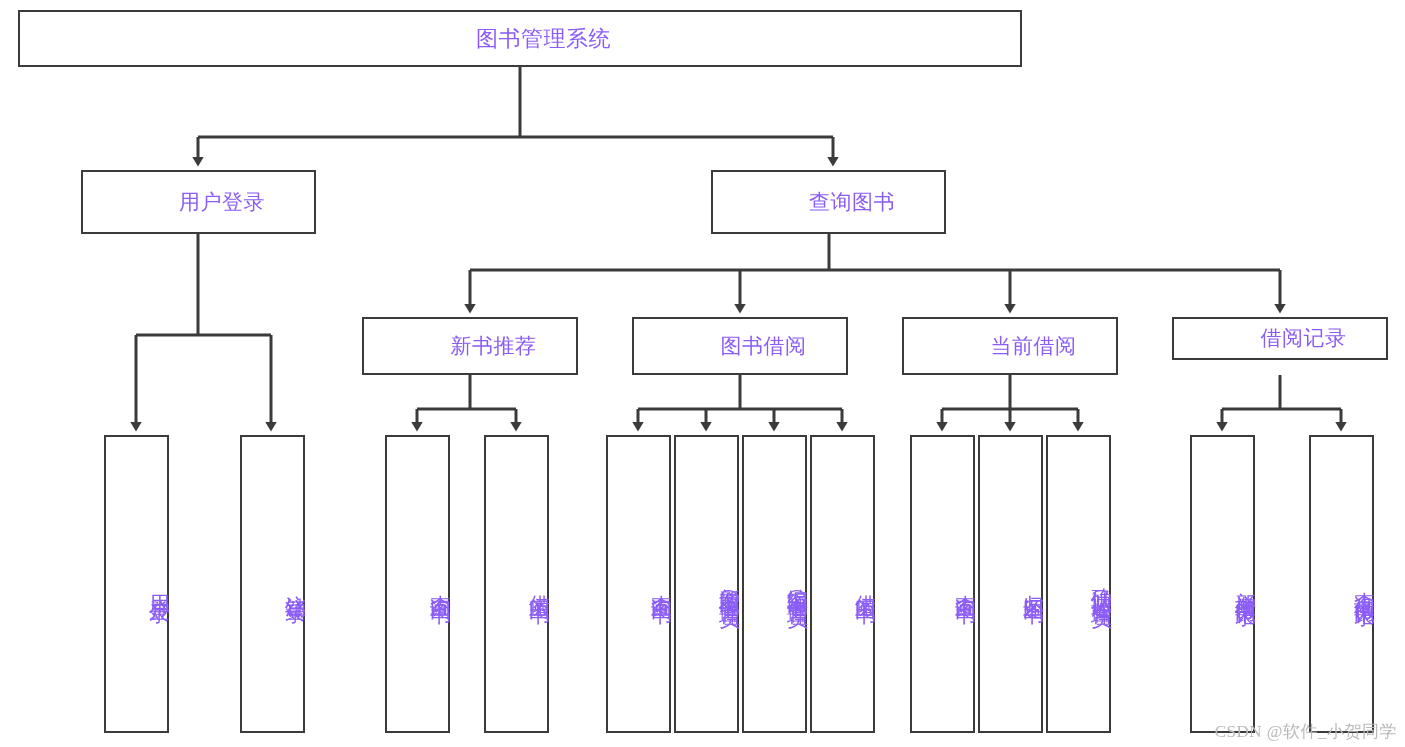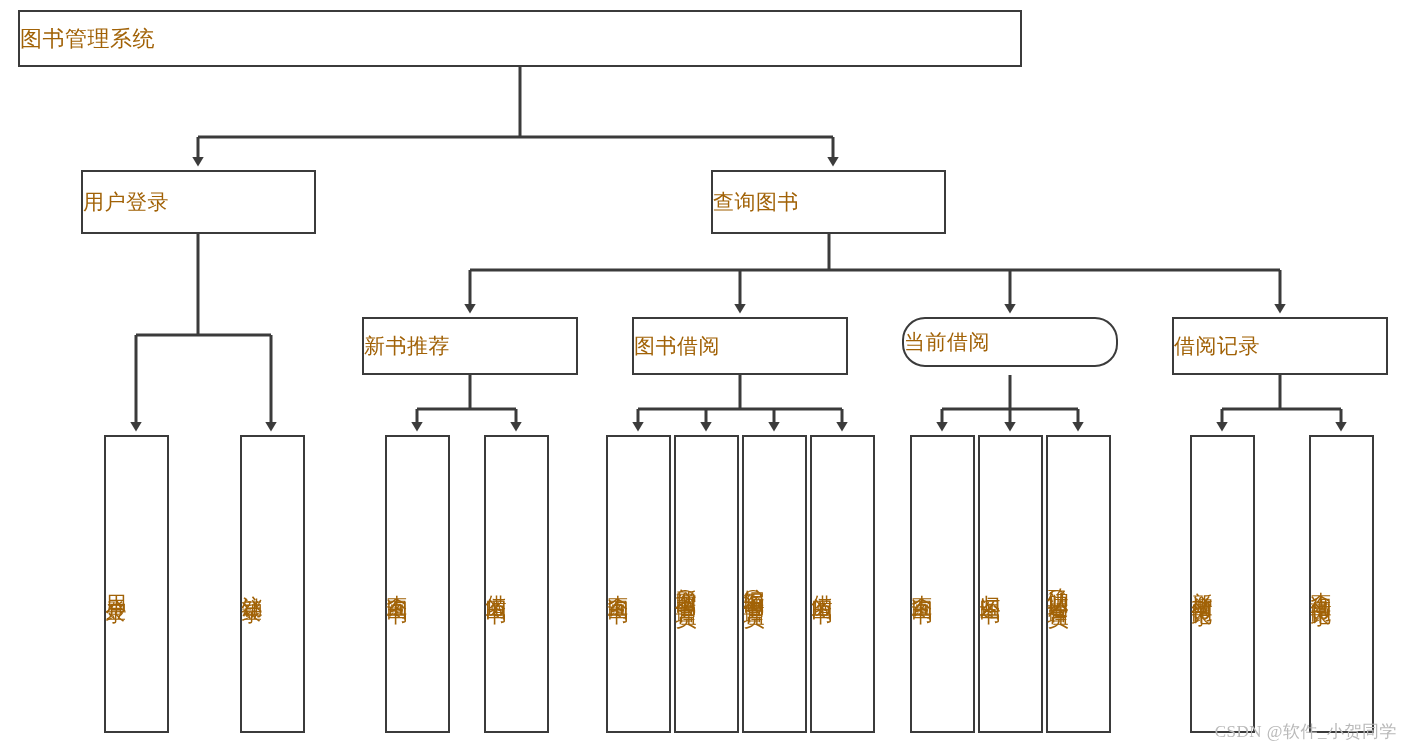--- a/index.html
+++ b/index.html
@@ -26,23 +26,24 @@
     height: 747px;
     pointer-events: none;
   }
   .node {
     position: absolute;
     box-sizing: border-box;
     border: 2px solid #3b3b3b;
     background: #ffffff;
     display: flex;
     align-items: center;
-    justify-content: flex-start;
-    color: #a16207;
+    justify-content: center;
+    color: #8b5cf6;
     text-align: center;
+    padding-left: 47px;
   }
   .node.root {
     font-size: 22px;
   }
   .node.level2 {
     font-size: 21px;
   }
   .node.level3 {
     font-size: 21px;
   }
@@ -139,24 +140,24 @@
   <div class="node level2" style="left:711px; top:170px; width:235px; height:64px;">
     <span class="label">查询图书</span>
   </div>
 
   <div class="node level3" style="left:362px; top:317px; width:216px; height:58px;">
     <span class="label">新书推荐</span>
   </div>
   <div class="node level3" style="left:632px; top:317px; width:216px; height:58px;">
     <span class="label">图书借阅</span>
   </div>
-  <div class="node level3" style="left:902px; top:317px; width:216px; height:50px;border-radius:23px;">
+  <div class="node level3" style="left:902px; top:317px; width:216px; height:58px;">
     <span class="label">当前借阅</span>
   </div>
-  <div class="node level3" style="left:1172px; top:317px; width:216px; height:58px;">
+  <div class="node level3" style="left:1172px; top:317px; width:216px; height:43px;">
     <span class="label">借阅记录</span>
   </div>
 
   <div class="node leaf" style="left:104px; top:435px; width:65px; height:298px;">
     <span class="label">用户登录</span>
   </div>
   <div class="node leaf" style="left:240px; top:435px; width:65px; height:298px;">
     <span class="label">注销登录</span>
   </div>
 

